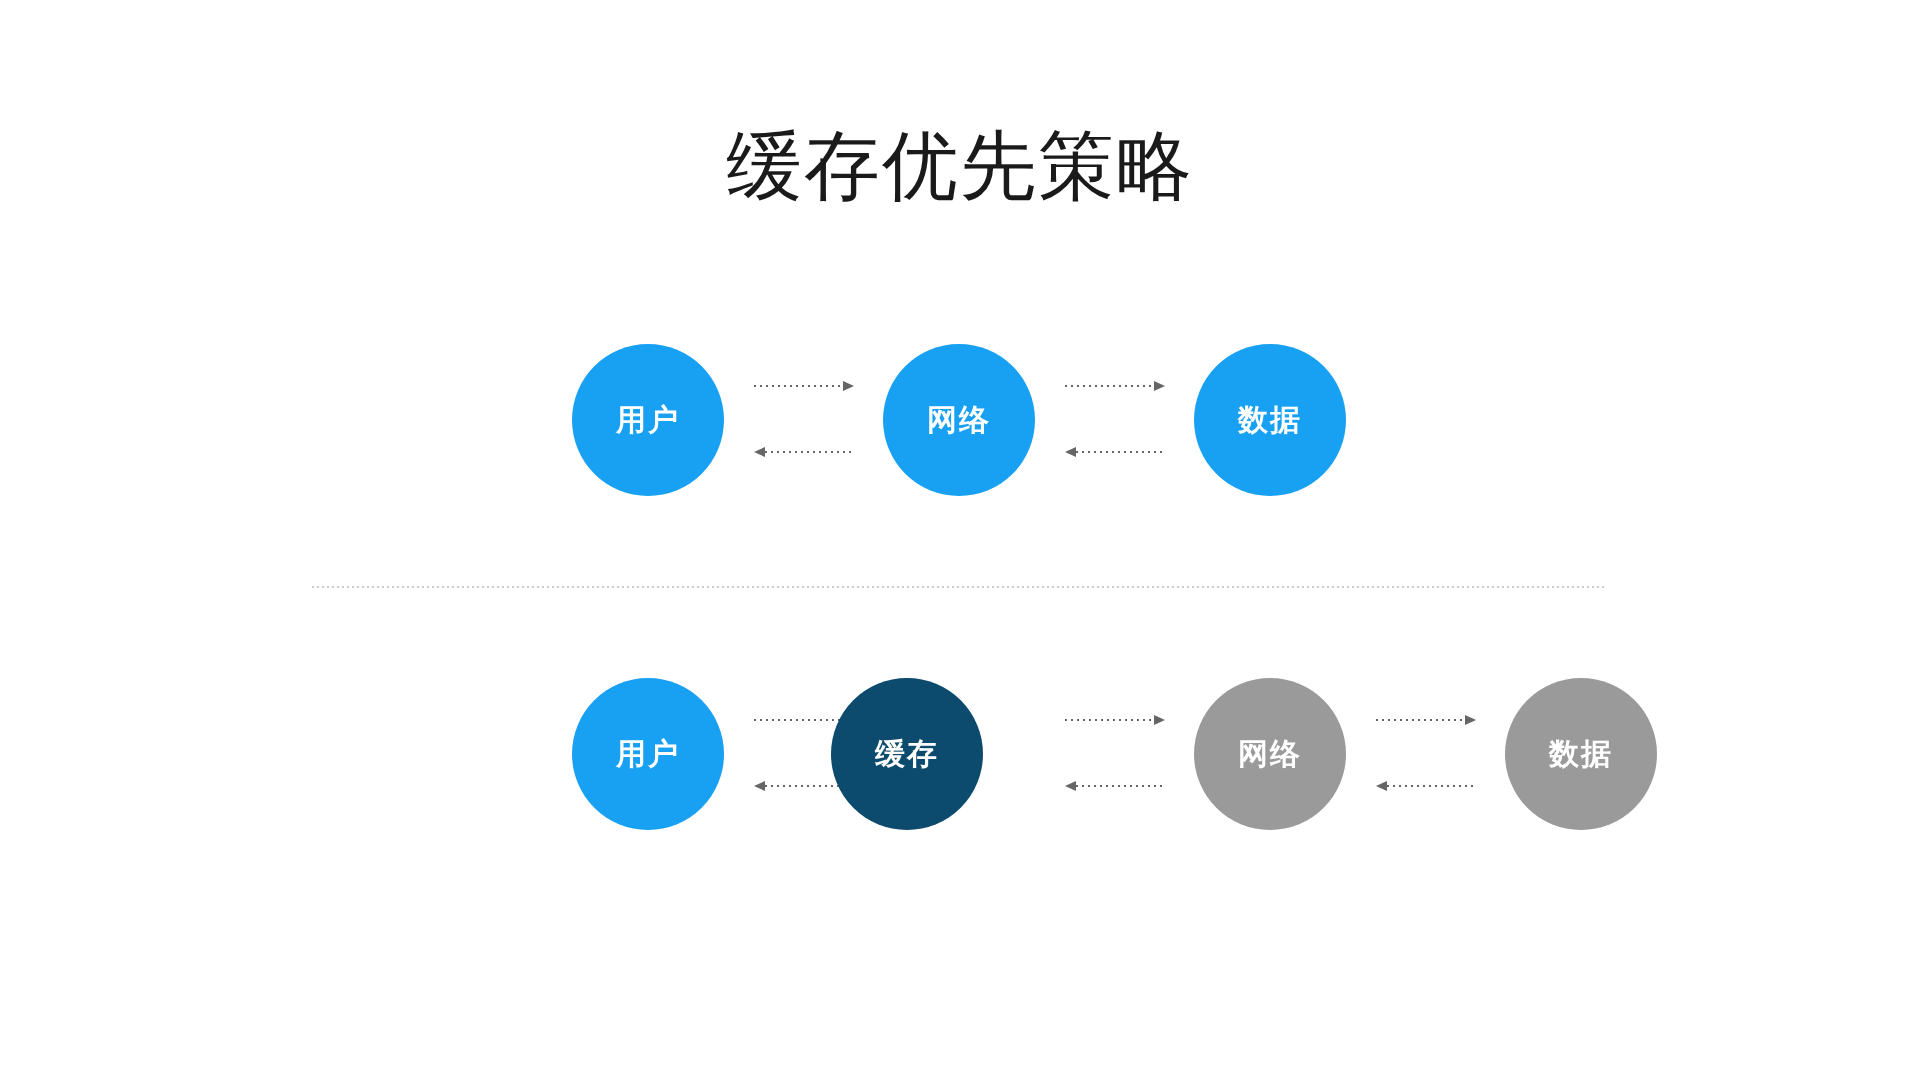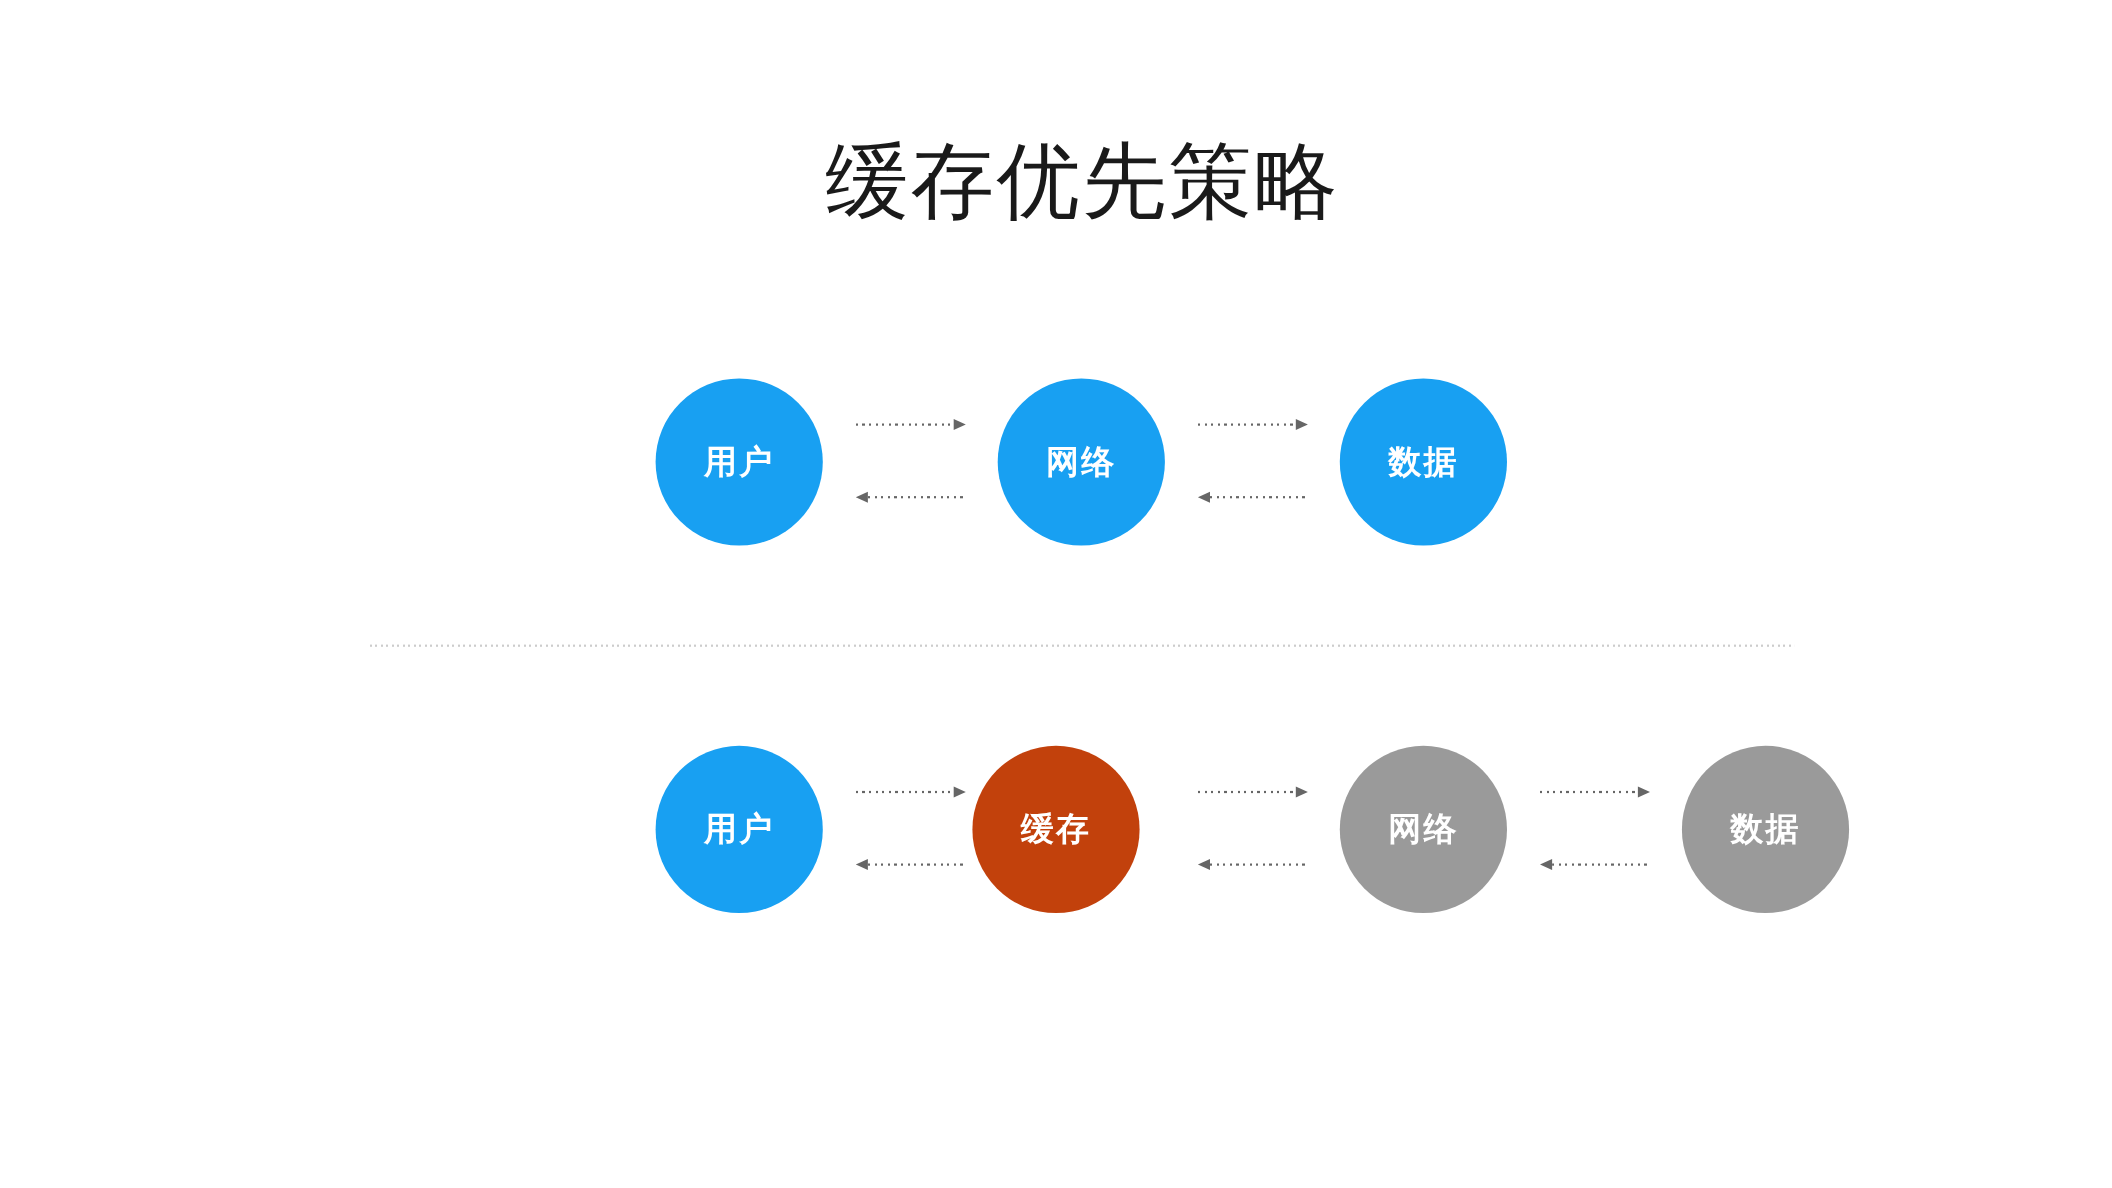--- a/index.html
+++ b/index.html
@@ -10,21 +10,20 @@
     width: 1920px;
     height: 1080px;
     position: relative;
     background: var(--background, #ffffff);
     font-family: "Liberation Sans", "DejaVu Sans", sans-serif;
     overflow: hidden;
   }
   .stage {
     position: absolute;
     inset: 0;
-    margin-left: 24px;
   }
   .diagram-title {
     position: absolute;
     left: 0;
     top: 120px;
     width: 1920px;
     text-align: center;
     font-size: 76px;
     font-weight: 200;
     letter-spacing: 2px;
@@ -139,21 +138,21 @@
 
   <div class="arrow" style="left:754px; top:715px;">
     <span class="dots"></span>
     <i class="head head-right"></i>
   </div>
   <div class="arrow" style="left:754px; top:781px;">
     <i class="head head-left"></i>
     <span class="dots"></span>
   </div>
 
-  <div class="node" style="left: 860px; top: 678px; background-color: #c2410c;">
+  <div class="node" style="left: 831px; top: 678px; background-color: #0c4a6e;">
     <span class="node-label">缓存</span>
   </div>
 
   <div class="arrow" style="left:1065px; top:715px;">
     <span class="dots"></span>
     <i class="head head-right"></i>
   </div>
   <div class="arrow" style="left:1065px; top:781px;">
     <i class="head head-left"></i>
     <span class="dots"></span>

